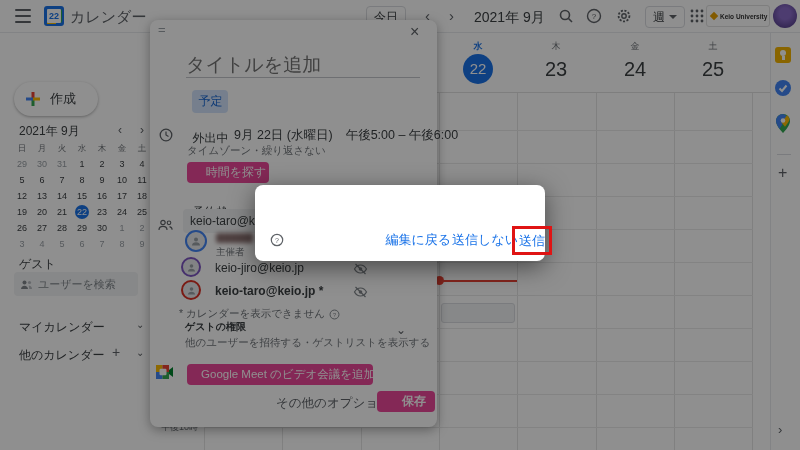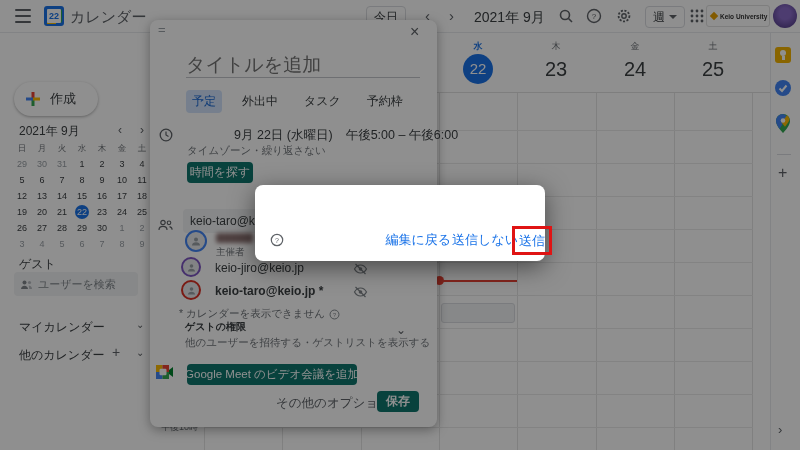--- a/index.html
+++ b/index.html
@@ -30,21 +30,21 @@
   .day-col{position:absolute;top:40px;width:78px;text-align:center;cursor:pointer;}
   .dc-w{font-size:9px;color:#70757a;height:12px;}
   .dc-w.sel{color:#1a73e8;font-weight:bold;}
   .dc-n{font-size:20px;color:#3c4043;margin-top:2px;height:30px;line-height:30px;}
   .dc-n.sel{background:#1a73e8;color:#fff;width:30px;height:30px;line-height:30px;border-radius:50%;margin:2px auto 0;font-size:15px;}
   
   .evdlg{position:absolute;left:150px;top:20px;width:287px;height:407px;background:#fff;border-radius:8px;
          box-shadow:0 3px 12px rgba(0,0,0,.35);z-index:20;}
   .tab{font-size:12px;color:#3c4043;cursor:pointer;padding:3px 6px;border-radius:4px;}
   .tab.sel{background:#d2e3fc;color:#1967d2;}
-  .blue-btn{background:#0f766e;color:#fff;border-radius:4px;font-size:12px;display:flex;align-items:center;justify-content:center;cursor:pointer;}
+  .blue-btn{background:#ec4899;color:#fff;border-radius:4px;font-size:12px;display:flex;align-items:center;justify-content:center;cursor:pointer;padding-left:16px;}
   .avatar-ring{position:absolute;border-radius:50%;box-sizing:border-box;background:#e8eaed;display:flex;align-items:center;justify-content:center;}
   .gray-sub{font-size:10.5px;color:#70757a;}
   .email{font-size:12px;color:#3c4043;}
   
   .scrim{position:absolute;inset:0;background:rgba(0,0,0,.44);z-index:40;}
   .confirm{position:absolute;left:255px;top:185px;width:290px;height:76px;background:#fff;border-radius:8px;
            box-shadow:0 6px 24px rgba(0,0,0,.5);z-index:50;}
   .cbtn{font-size:13px;color:#1a73e8;cursor:pointer;white-space:nowrap;}
   .redbox{position:absolute;inset:-5px -7px;border:3px solid #e01414;pointer-events:none;}
   .rpanel{position:absolute;left:770px;top:32px;width:30px;height:418px;background:#fff;border-left:1px solid #e8eaed;}
@@ -266,21 +266,21 @@
     <div class="abs" style="left:7px;top:390px;font-size:13px;color:#5f6368;cursor:pointer;">›</div>
   </div>
 
   <div class="evdlg">
     <div class="abs" style="left:8px;top:2px;font-size:13px;color:#9aa0a6;cursor:grab;">=</div>
     <div class="abs" style="left:260px;top:3px;font-size:16px;color:#5f6368;cursor:pointer;">×</div>
 
     <div class="abs nw" style="left:36px;top:32px;font-size:19px;color:#757575;">タイトルを追加</div>
     <div class="abs" style="left:36px;top:57px;width:234px;height:1px;background:#c4c7cb;"></div>
 
-    <div class="abs" style="left:36px;top:70px;display:flex;gap:14px;align-items:center;">
+    <div class="abs" style="left:36px;top:70px;display:flex;gap:14px;align-items:center;flex-direction:column;">
       <span class="tab sel">予定</span>
       <span class="tab">外出中</span>
       <span class="tab">タスク</span>
       <span class="tab">予約枠</span>
     </div>
 
     <div class="abs" style="left:9px;top:108px;">
       <svg width="14" height="14" viewBox="0 0 14 14">
           <circle cx="7" cy="7" r="5.8" fill="none" stroke="#5f6368" stroke-width="1.3"></circle>
           <polyline points="7,3.5 7,7 9.5,8.5" fill="none" stroke="#5f6368" stroke-width="1.2"></polyline>

